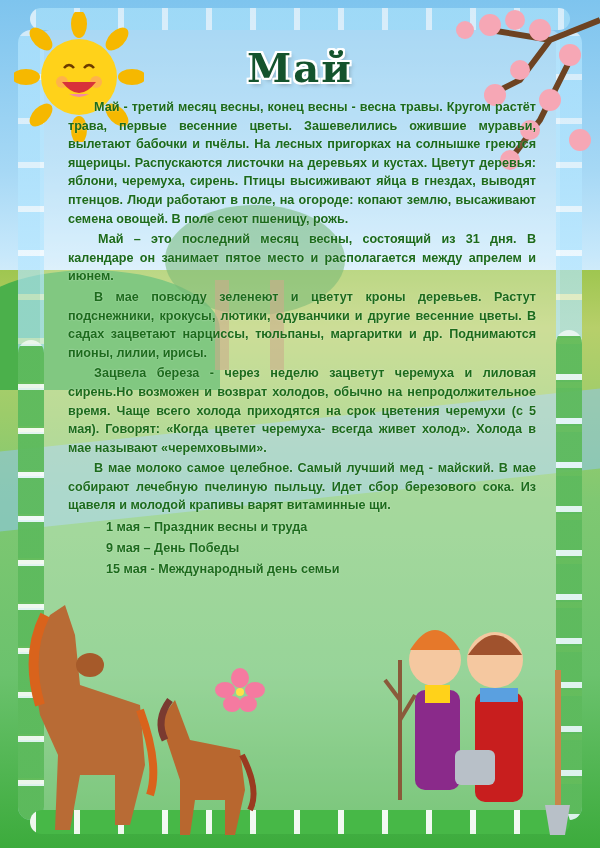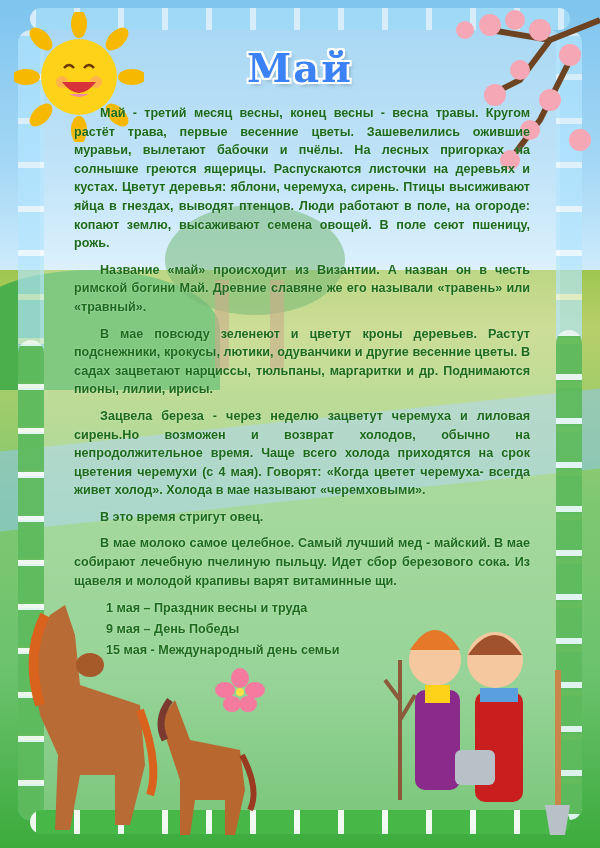--- a/index.html
+++ b/index.html
@@ -13,26 +13,26 @@
   .border-l { left:18px; top:30px; width:26px; height:790px; background:repeating-linear-gradient(180deg,rgba(255,255,255,.85) 0 6px,rgba(180,230,255,.9) 6px 44px); border-radius:13px; opacity:.75; }
   .border-r { right:18px; top:30px; width:26px; height:790px; background:repeating-linear-gradient(180deg,rgba(255,255,255,.85) 0 6px,rgba(180,230,255,.9) 6px 44px); border-radius:13px; opacity:.75; }
   .border-t { left:30px; top:8px; width:540px; height:22px; background:repeating-linear-gradient(90deg,rgba(255,255,255,.85) 0 6px,rgba(170,225,250,.9) 6px 44px); border-radius:11px; opacity:.8; }
   .border-b { left:30px; bottom:14px; width:540px; height:24px; background:repeating-linear-gradient(90deg,rgba(255,255,255,.9) 0 6px,#47b847 6px 44px); border-radius:12px; }
   .border-lg { position:absolute; left:18px; top:340px; width:26px; height:480px; background:repeating-linear-gradient(180deg,rgba(255,255,255,.8) 0 6px,#53b54a 6px 44px); border-radius:13px; opacity:.85; }
   .border-rg { position:absolute; right:18px; top:330px; width:26px; height:490px; background:repeating-linear-gradient(180deg,rgba(255,255,255,.8) 0 6px,#53b54a 6px 44px); border-radius:13px; opacity:.85; }
 
   .sun { position:absolute; left:14px; top:12px; width:130px; height:130px; }
   .blossom { position:absolute; right:0; top:0; width:170px; height:180px; }
 
-  .title { position:absolute; left:0; right:0; top:44px; text-align:center; font-family:"DejaVu Serif", serif; font-weight:bold; font-size:40px; color:#3b82f6; letter-spacing:2px;
+  .title { position:absolute; left:0; right:0; top:44px; text-align:center; font-family:"DejaVu Serif", serif; font-weight:bold; font-size:40px; color:#14532d; letter-spacing:2px;
     text-shadow: 2px 0 #fff, -2px 0 #fff, 0 2px #fff, 0 -2px #fff, 2px 2px #fff, -2px -2px #fff, 2px -2px #fff, -2px 2px #fff, 3px 3px 4px rgba(0,0,0,.25); }
 
   .text { position:absolute; left:66px; top:96px; width:472px; font-size:12.6px; line-height:18.6px; color:#1c6b1c; font-weight:bold; text-align:justify;
     text-shadow:0 0 2px rgba(255,255,255,.5); }
-  .text p { margin:8px; text-indent:26px; }
+  .text p { margin:2px; text-indent:26px; }
   .text p.i2 { text-indent:30px; }
   .holidays { margin:2px 0 0 40px; }
   .holidays div { line-height:21px; }
 
   .horse { position:absolute; left:20px; top:595px; width:140px; height:240px; }
   .foal { position:absolute; left:150px; top:690px; width:110px; height:150px; }
   .kids { position:absolute; left:380px; top:600px; width:200px; height:240px; }
   .flower { position:absolute; }
 </style>
 </head>
@@ -90,24 +90,23 @@
       <circle cx="80" cy="160" r="10"></circle>
     <circle cx="150" cy="140" r="11"></circle>
       <circle cx="35" cy="30" r="9"></circle>
   </g>
 </svg>
 
 <div class="title">Май</div>
 
 <div class="text">
   <p>Май - третий месяц весны, конец весны - весна травы. Кругом растёт трава, первые весенние цветы. Зашевелились ожившие муравьи, вылетают бабочки и пчёлы. На лесных пригорках на солнышке греются ящерицы. Распускаются листочки на деревьях и кустах. Цветут деревья: яблони, черемуха, сирень. Птицы высиживают яйца в гнездах, выводят птенцов. Люди работают в поле, на огороде: копают землю, высаживают семена овощей. В поле сеют пшеницу, рожь.</p>
-  <p>Название «май» происходит из Византии. А назван он в честь римской богини Май. Древние славяне же его называли «травень» или «травный».</p>
+  <p class="i2">Май  – это последний месяц весны, состоящий из 31 дня. В календаре он занимает пятое место и располагается между апрелем и июнем.</p>
   <p>В мае повсюду зеленеют и цветут кроны деревьев. Растут подснежники, крокусы, лютики, одуванчики и другие весенние цветы. В садах зацветают нарциссы, тюльпаны, маргаритки и др. Поднимаются пионы, лилии, ирисы.</p>
-  <p>Зацвела береза - через неделю зацветут черемуха и лиловая сирень.Но возможен и возврат холодов, обычно на непродолжительное время. Чаще всего холода приходятся на срок цветения черемухи (с 4 мая). Говорят: «Когда цветет черемуха- всегда живет холод». Холода в мае называют «черемховыми».</p>
-  <p>В это время стригут овец.</p>
+  <p>Зацвела береза - через неделю зацветут черемуха и лиловая сирень.Но возможен и возврат холодов, обычно на непродолжительное время. Чаще всего холода приходятся на срок цветения черемухи (с 5 мая). Говорят: «Когда цветет черемуха- всегда живет холод». Холода в мае называют «черемховыми».</p>
   <p>В мае молоко самое целебное. Самый лучший мед - майский. В мае собирают лечебную пчелиную пыльцу. Идет сбор березового сока. Из щавеля и молодой крапивы варят витаминные щи.</p>
   <div class="holidays">
     <div>1 мая – Праздник весны и труда</div>
     <div>9 мая – День Победы</div>
     <div>15 мая - Международный день семьи</div>
   </div>
 </div>
 
 <svg class="flower" style="left:215px;top:668px" width="50" height="45">
   <g fill="#f57aa0">

